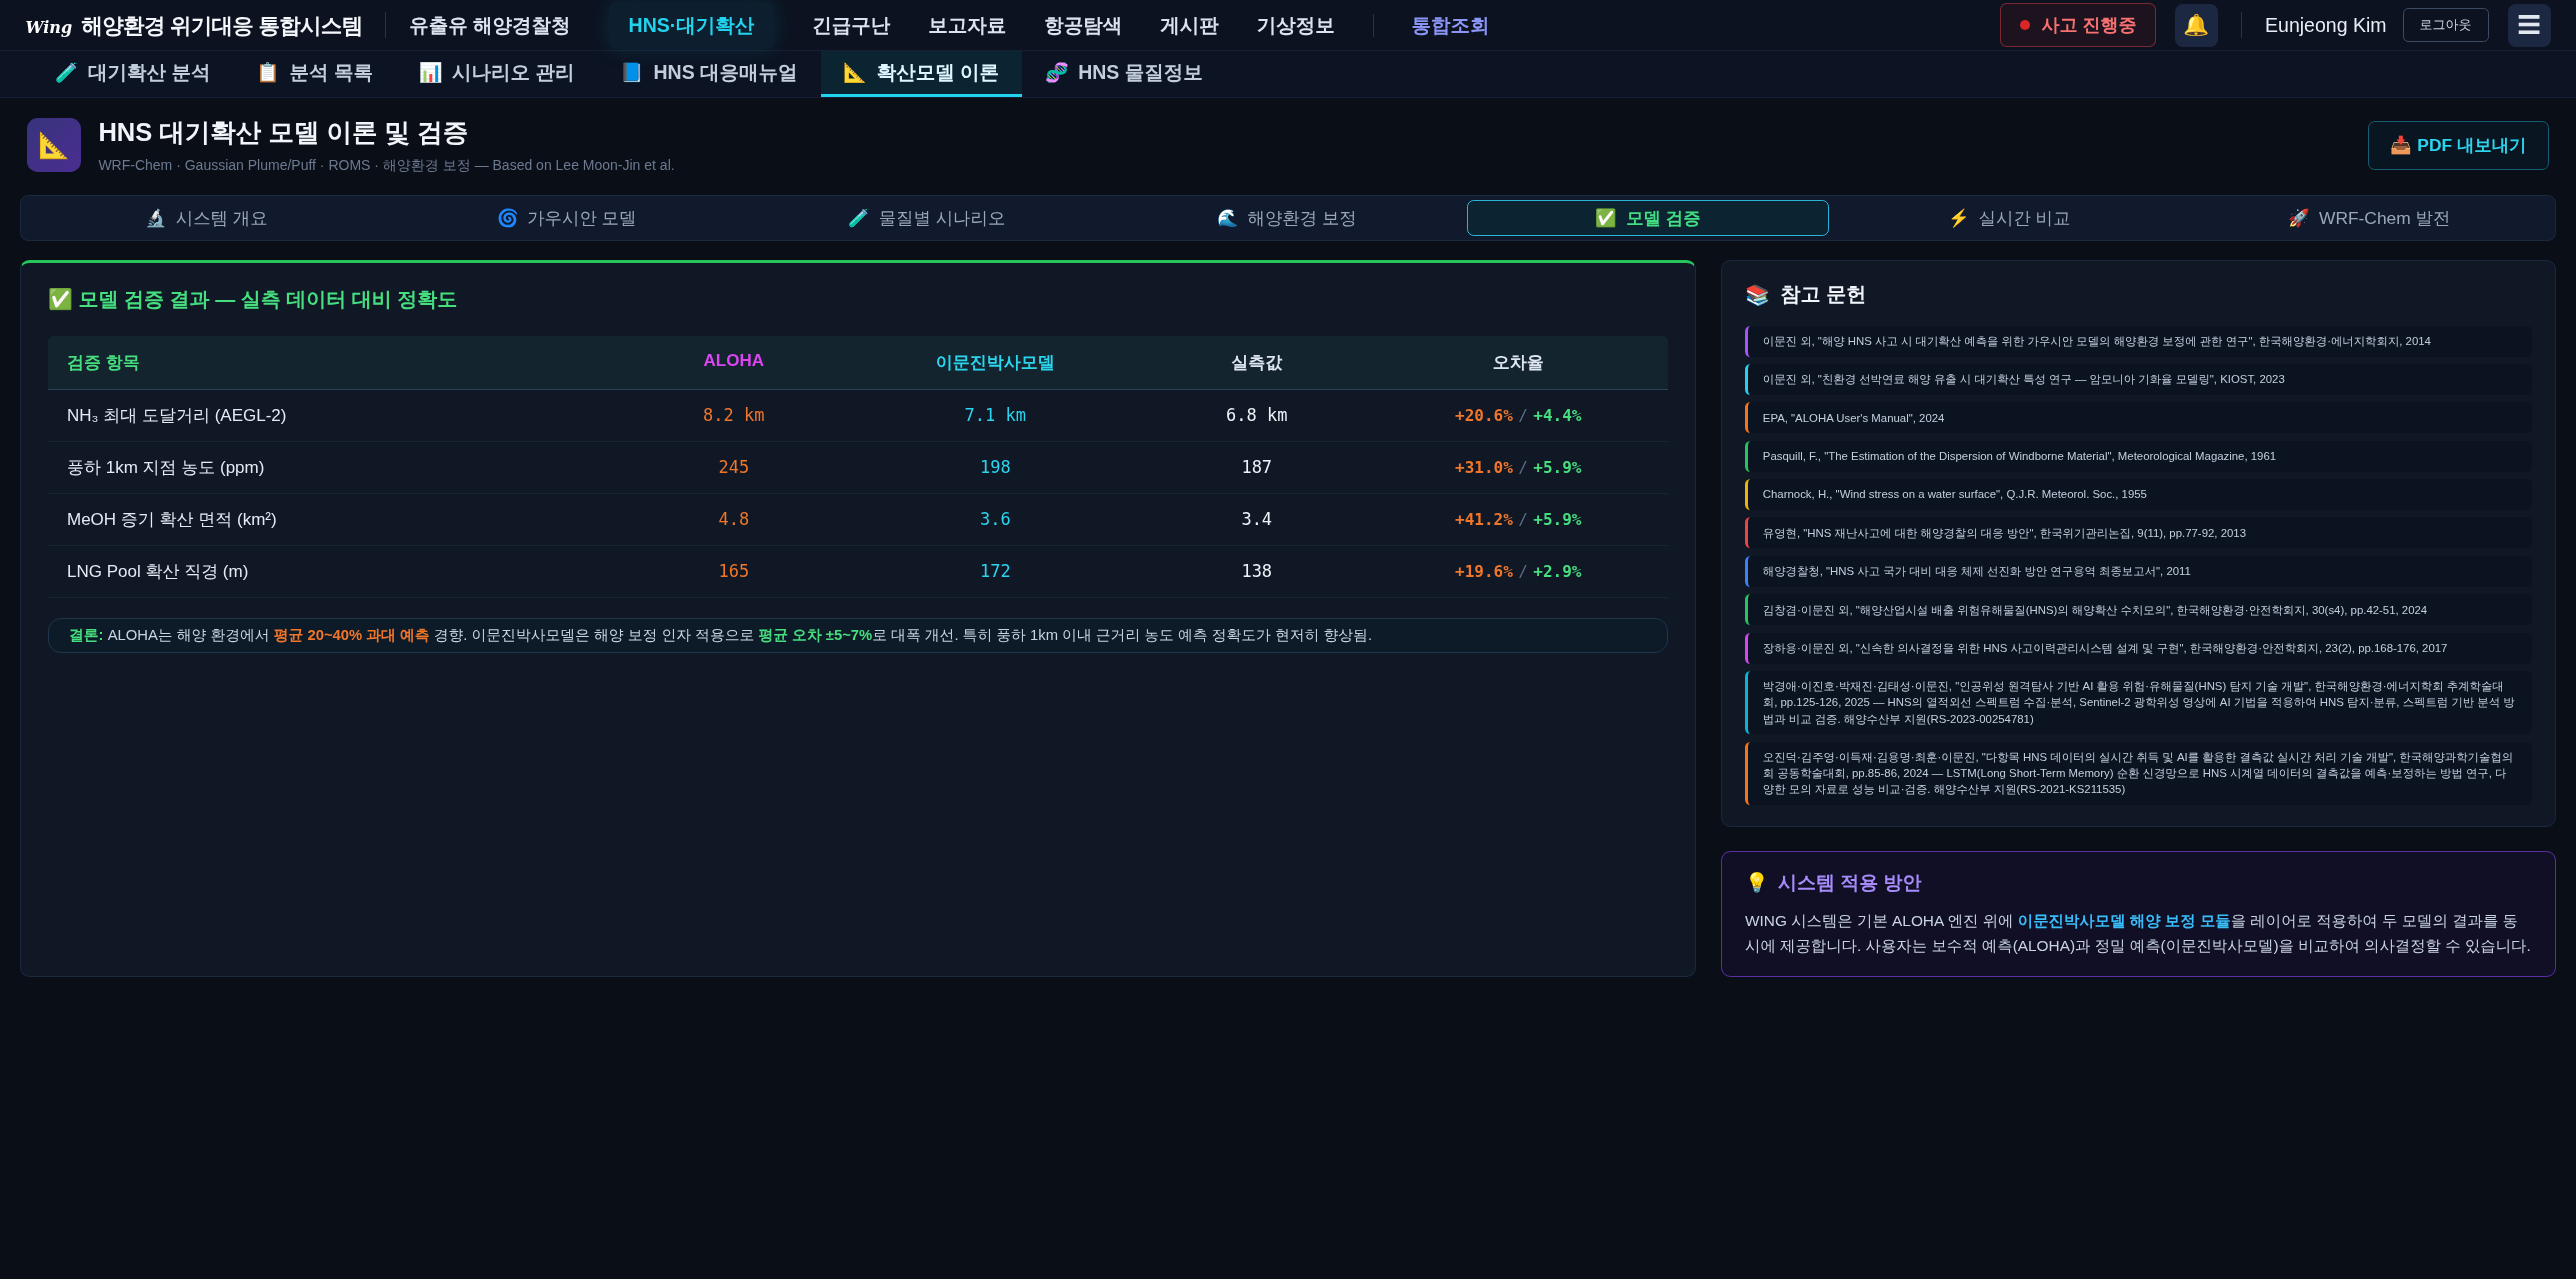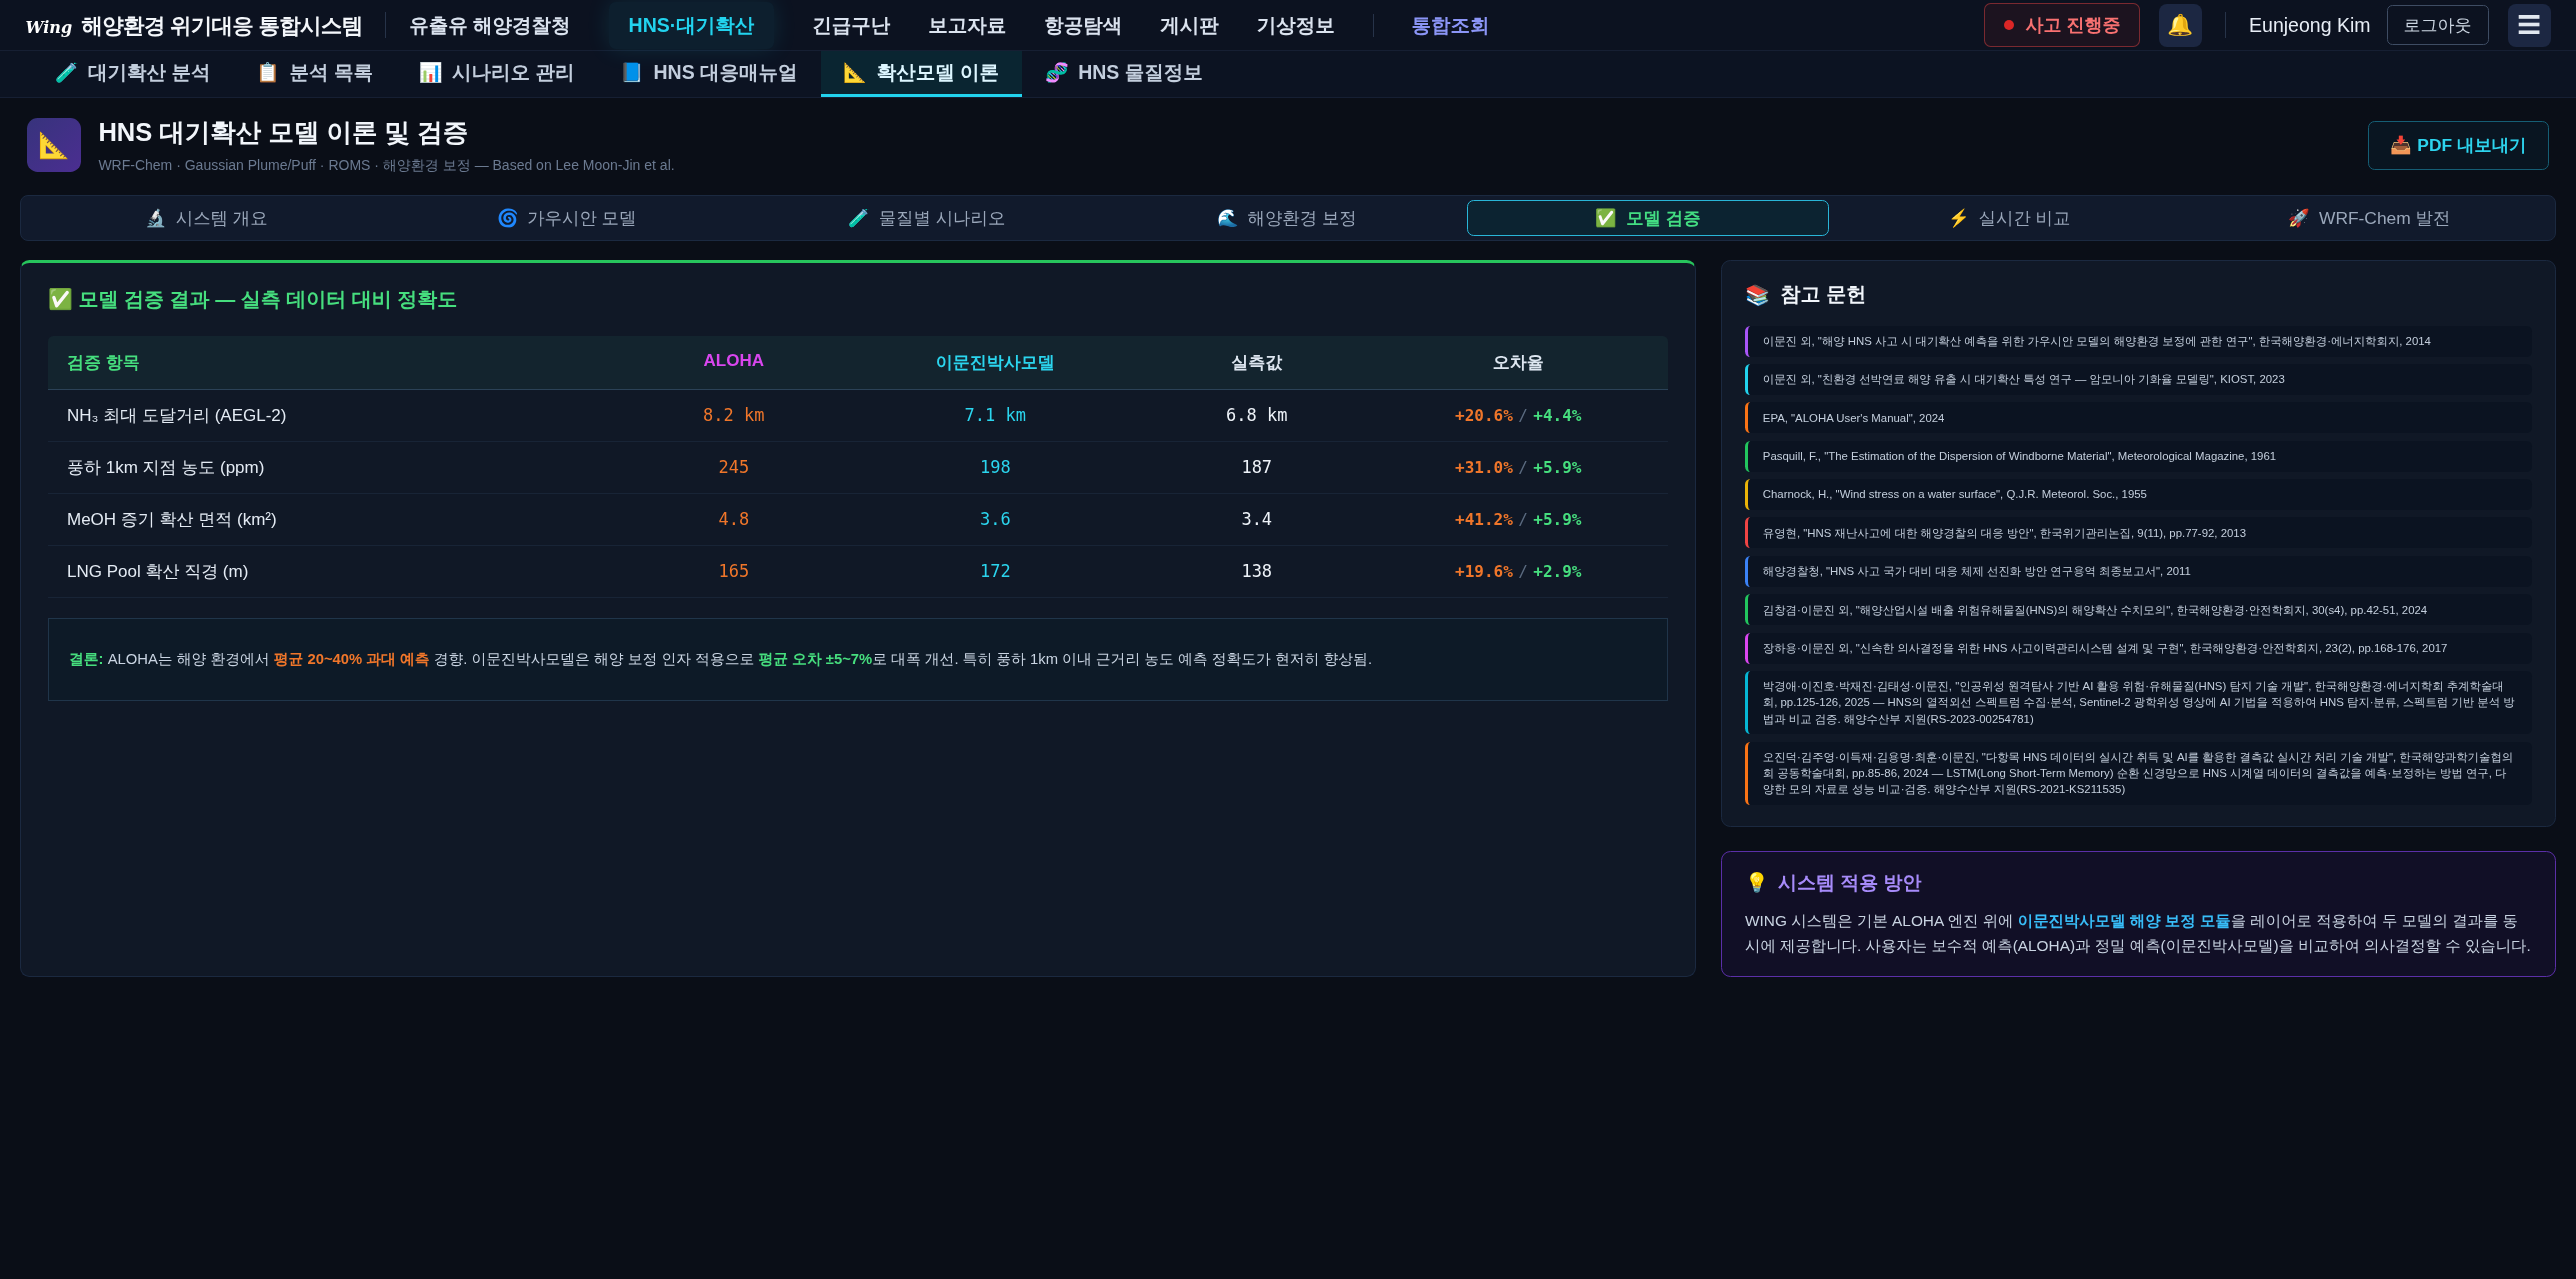--- a/index.html
+++ b/index.html
@@ -24,21 +24,21 @@
   .topnav .spacer { flex:1; }
   .alert-badge { display:flex; align-items:center; gap:11px; padding:8.7px 19px;
     border:0.7px solid rgba(239,68,68,.45); border-radius:6.7px; background:rgba(127,29,29,.14);
     color:#f87171; font-size:18px; font-weight:600; white-space:nowrap; }
   .alert-dot { width:10.7px; height:10.7px; border-radius:50%; background:#dc2626; }
   .iconbtn { width:43px; height:43px; border-radius:8px; background:#1c2742; border:none;
     font-size:21px; display:flex; align-items:center; justify-content:center; color:#e2e8f0;
     cursor:pointer; margin-left:19px; }
   .user-name { font-size:19.5px; color:#e8eef6; margin:0 16px 0 0; white-space:nowrap; }
   .logout-btn { padding:7.4px 16px; border:0.7px solid #3e4c63; border-radius:5.4px;
-    background:transparent; color:#cbd5e1; font-size:17px; cursor:pointer; white-space:nowrap;text-align:center; }
+    background:transparent; color:#cbd5e1; font-size:13px; cursor:pointer; white-space:nowrap;text-align:center; }
   .hamburger { font-size:23px; }
 
   
   .subnav { display:flex; align-items:stretch; height:47px; background:#0c1322;
     border-bottom:0.7px solid #161f33; padding:0 32px; }
   .subtab { display:flex; align-items:center; gap:9.4px; padding:0 23px; font-size:19.5px;
     font-weight:600; color:#c3cedd; border-bottom:3.4px solid transparent; cursor:pointer;
     white-space:nowrap; }
   .subtab .s-icon { font-size:19px; }
   .subtab.active { background:#0a2531; color:#ddf6ff; border-bottom-color:#22d3ee; }
@@ -81,21 +81,21 @@
   .val { font-family:"DejaVu Sans Mono", monospace; font-size:17px; text-align:center; }
   .val.aloha { color:#f0762a; }
   .val.model { color:#2bd5ee; }
   .val.meas { color:#eef3f9; }
   .err { text-align:center; font-family:"DejaVu Sans Mono", monospace; font-size:16px; }
   .e-a { color:#f0762a; font-weight:700; }
   .e-sep { color:#5b6b80; padding:0 5.4px; }
   .e-m { color:#46de7e; font-weight:700; }
 
   .conclusion { margin-top:20px; background:#0d1a27; border:0.7px solid #20354a;
-    border-radius:0; padding:29px 20px; font-size:14.8px; color:#c9d4e2; line-height:1.55; }
+    border-radius:13px; padding:5px 20px; font-size:14.8px; color:#c9d4e2; line-height:1.55; }
   .strong-green { color:#46de7e; font-weight:700; }
   .strong-orange { color:#f0762a; font-weight:700; }
 
   
   .rightcol { width:835px; flex:0 0 auto; display:flex; flex-direction:column; gap:24px; }
   .refs { padding:20px 23px 21.5px; }
   .refs-title { font-size:20px; font-weight:700; color:#f2f6fb; display:flex; gap:10.7px;
     align-items:center; }
   .ref-list { margin-top:17.4px; display:flex; flex-direction:column; gap:7.4px; }
   .ref-item { background:#0b1321; border-radius:5.4px; padding:7.4px 14.8px; font-size:11.4px;

